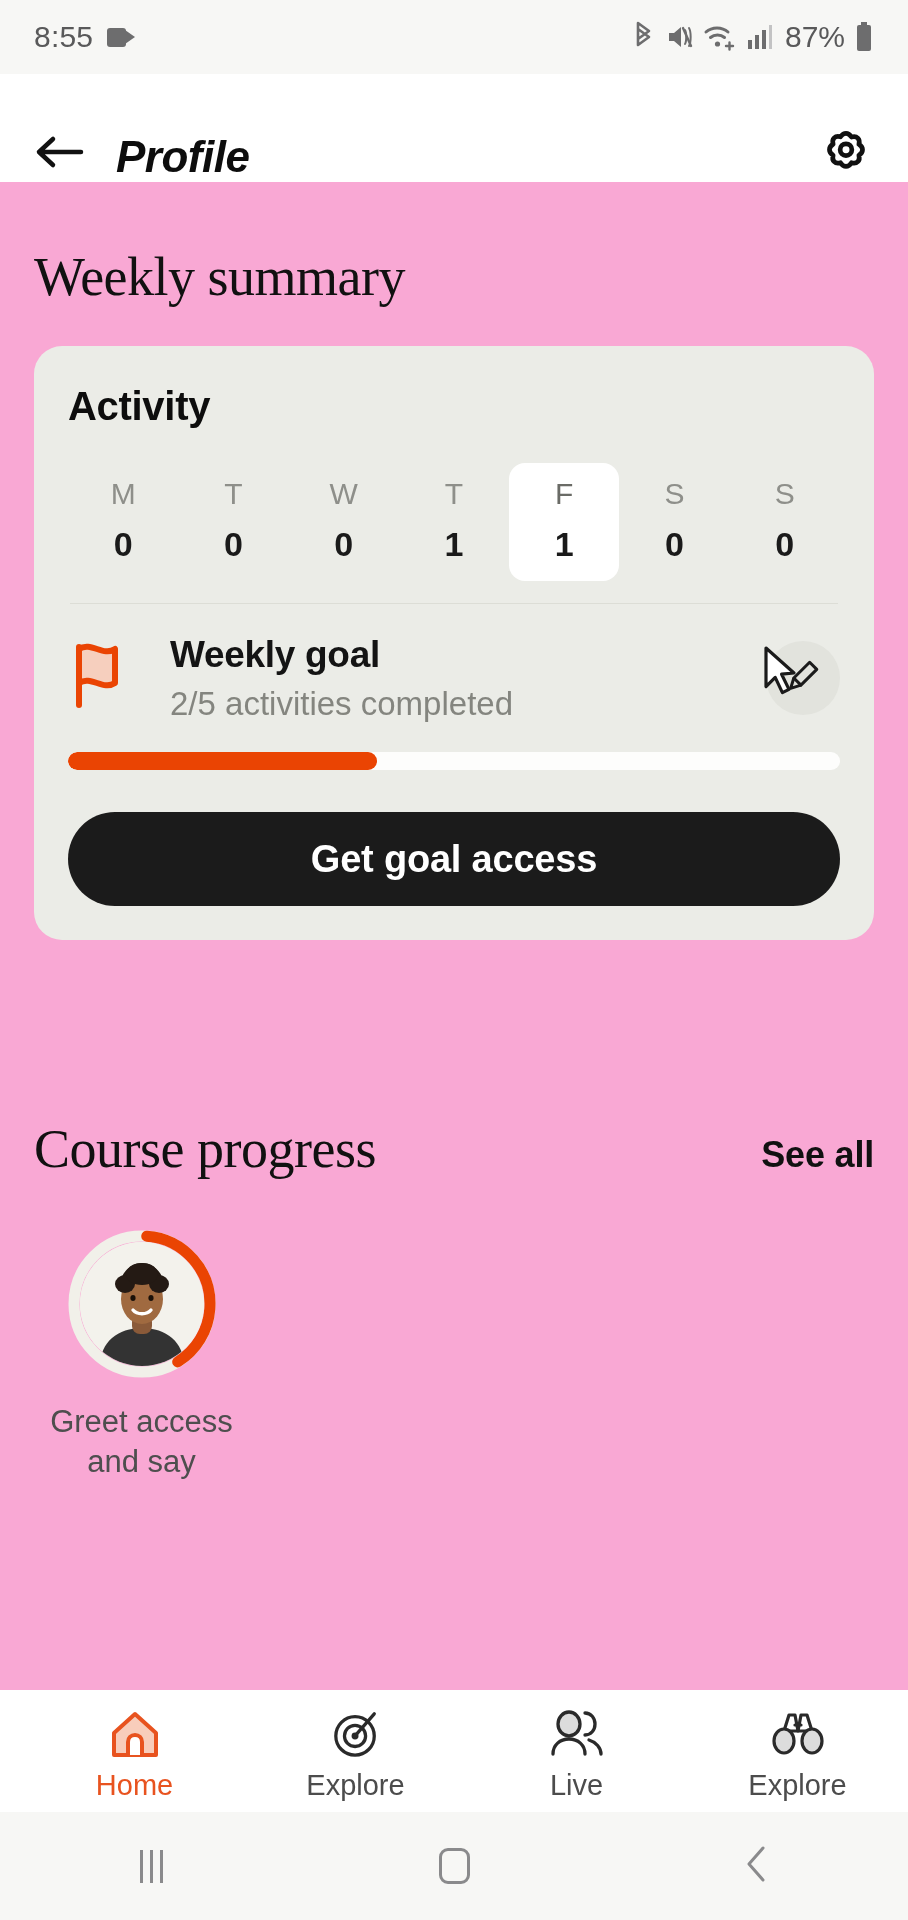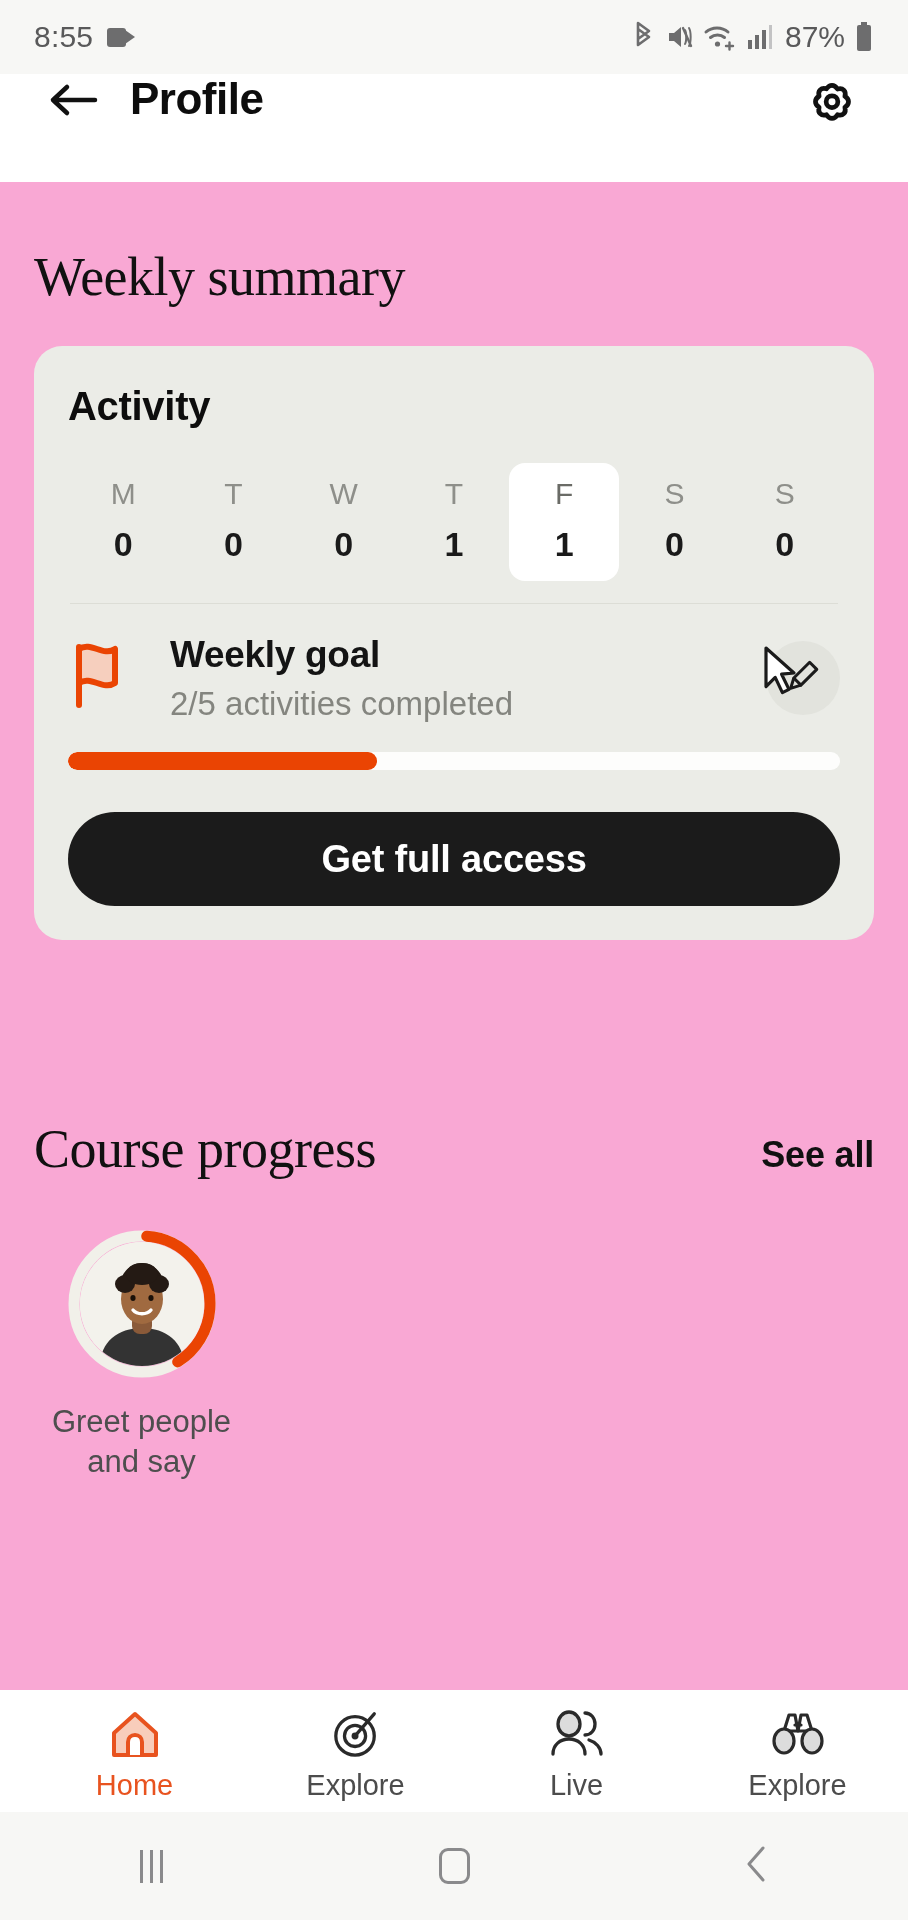--- a/index.html
+++ b/index.html
@@ -70,24 +70,25 @@
   .sb-pct {
     font-size: 30px;
     color: #59595a;
     margin-left: 2px;
   }
 
   
   .appbar {
     height: 108px;
     display: flex;
-    align-items: flex-start;
-    padding: 0 46px;
+    align-items: flex-end;
+    padding: 0 32px;
     flex: 0 0 auto;
     background: #ffffff;
+    font-style: italic;
   }
   .back-btn {
     width: 56px; height: 56px;
     display: flex; align-items: center; justify-content: center;
     cursor: pointer;
   }
   .appbar-title {
     font-size: 44px;
     font-weight: 700;
     color: #0d0d0d;
@@ -467,21 +468,21 @@
               <path d="M3 1.5l14 12.5-6.2.6 3.7 7.6-3.3 1.6-3.6-7.6L3 20.8z" fill="#ffffff" stroke="#1b1b1b" stroke-width="1.6" stroke-linejoin="round"></path>
             </svg>
           </span>
         </div>
       </div>
 
       <div class="progress-track">
         <div class="progress-fill" style="width: 40%;"></div>
       </div>
 
-      <button class="cta-btn">Get full access</button>
+      <button class="cta-btn">Get goal access</button>
     </div>
 
     <div class="course-header">
       <h2 class="section-title">Course progress</h2>
       <span class="see-all">See all</span>
     </div>
 
     <div class="course-list">
       <div class="course-item">
         <div class="ring-wrap">
@@ -505,21 +506,21 @@
               <ellipse cx="62" cy="32" rx="16" ry="11" fill="#241a14"></ellipse>
 
               <ellipse cx="53" cy="56" rx="2.6" ry="2.9" fill="#1a1008"></ellipse>
               <ellipse cx="71" cy="56" rx="2.6" ry="2.9" fill="#1a1008"></ellipse>
 
               <path d="M53 68c4 5 14 5 18 0" fill="none" stroke="#ffffff" stroke-width="3.4" stroke-linecap="round"></path>
             </svg>
           </div>
         </div>
         <div class="course-caption">
-          <span>Greet people</span><br>
+          <span>Greet access</span><br>
           <span>and say</span>
         </div>
       </div>
     </div>
   </div>
 
   <div class="bottom-nav">
     <div class="nav-item active">
       <span>
         <svg width="52" height="50" viewBox="0 0 52 50">

